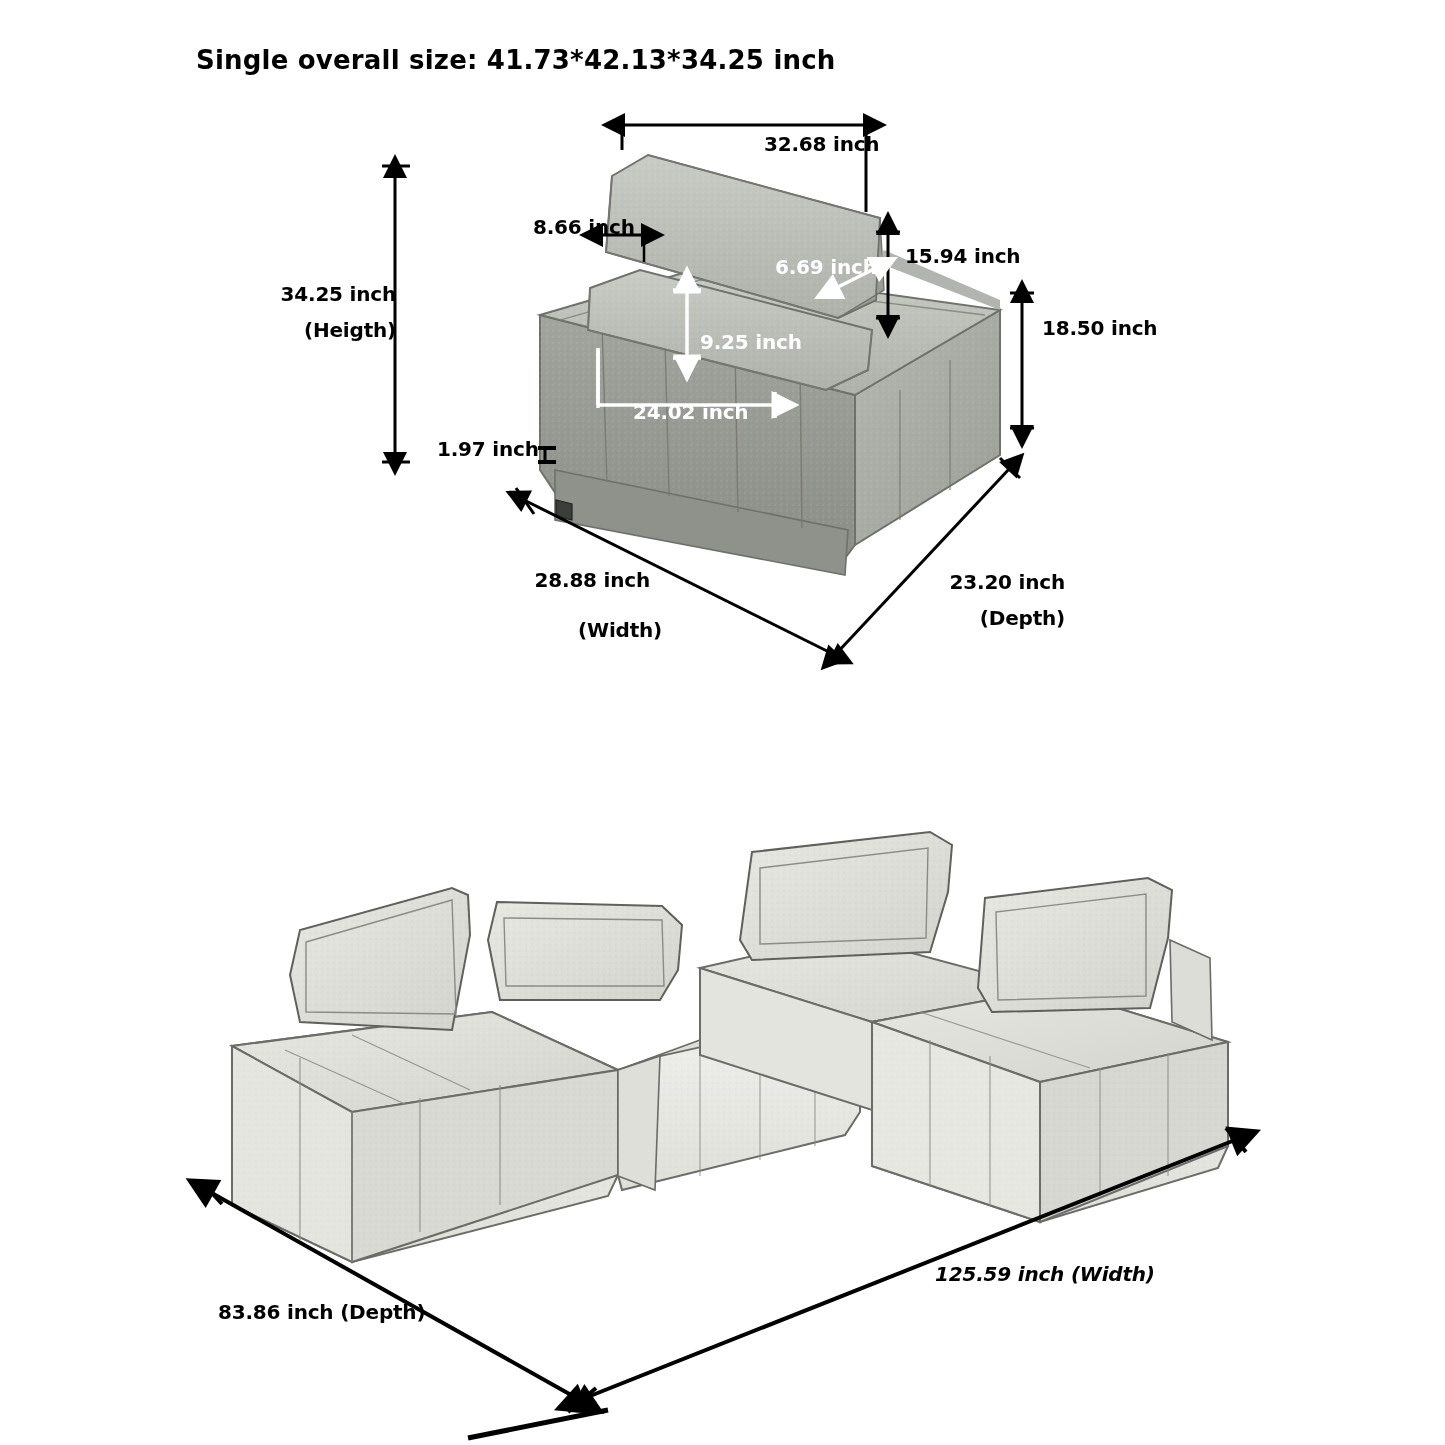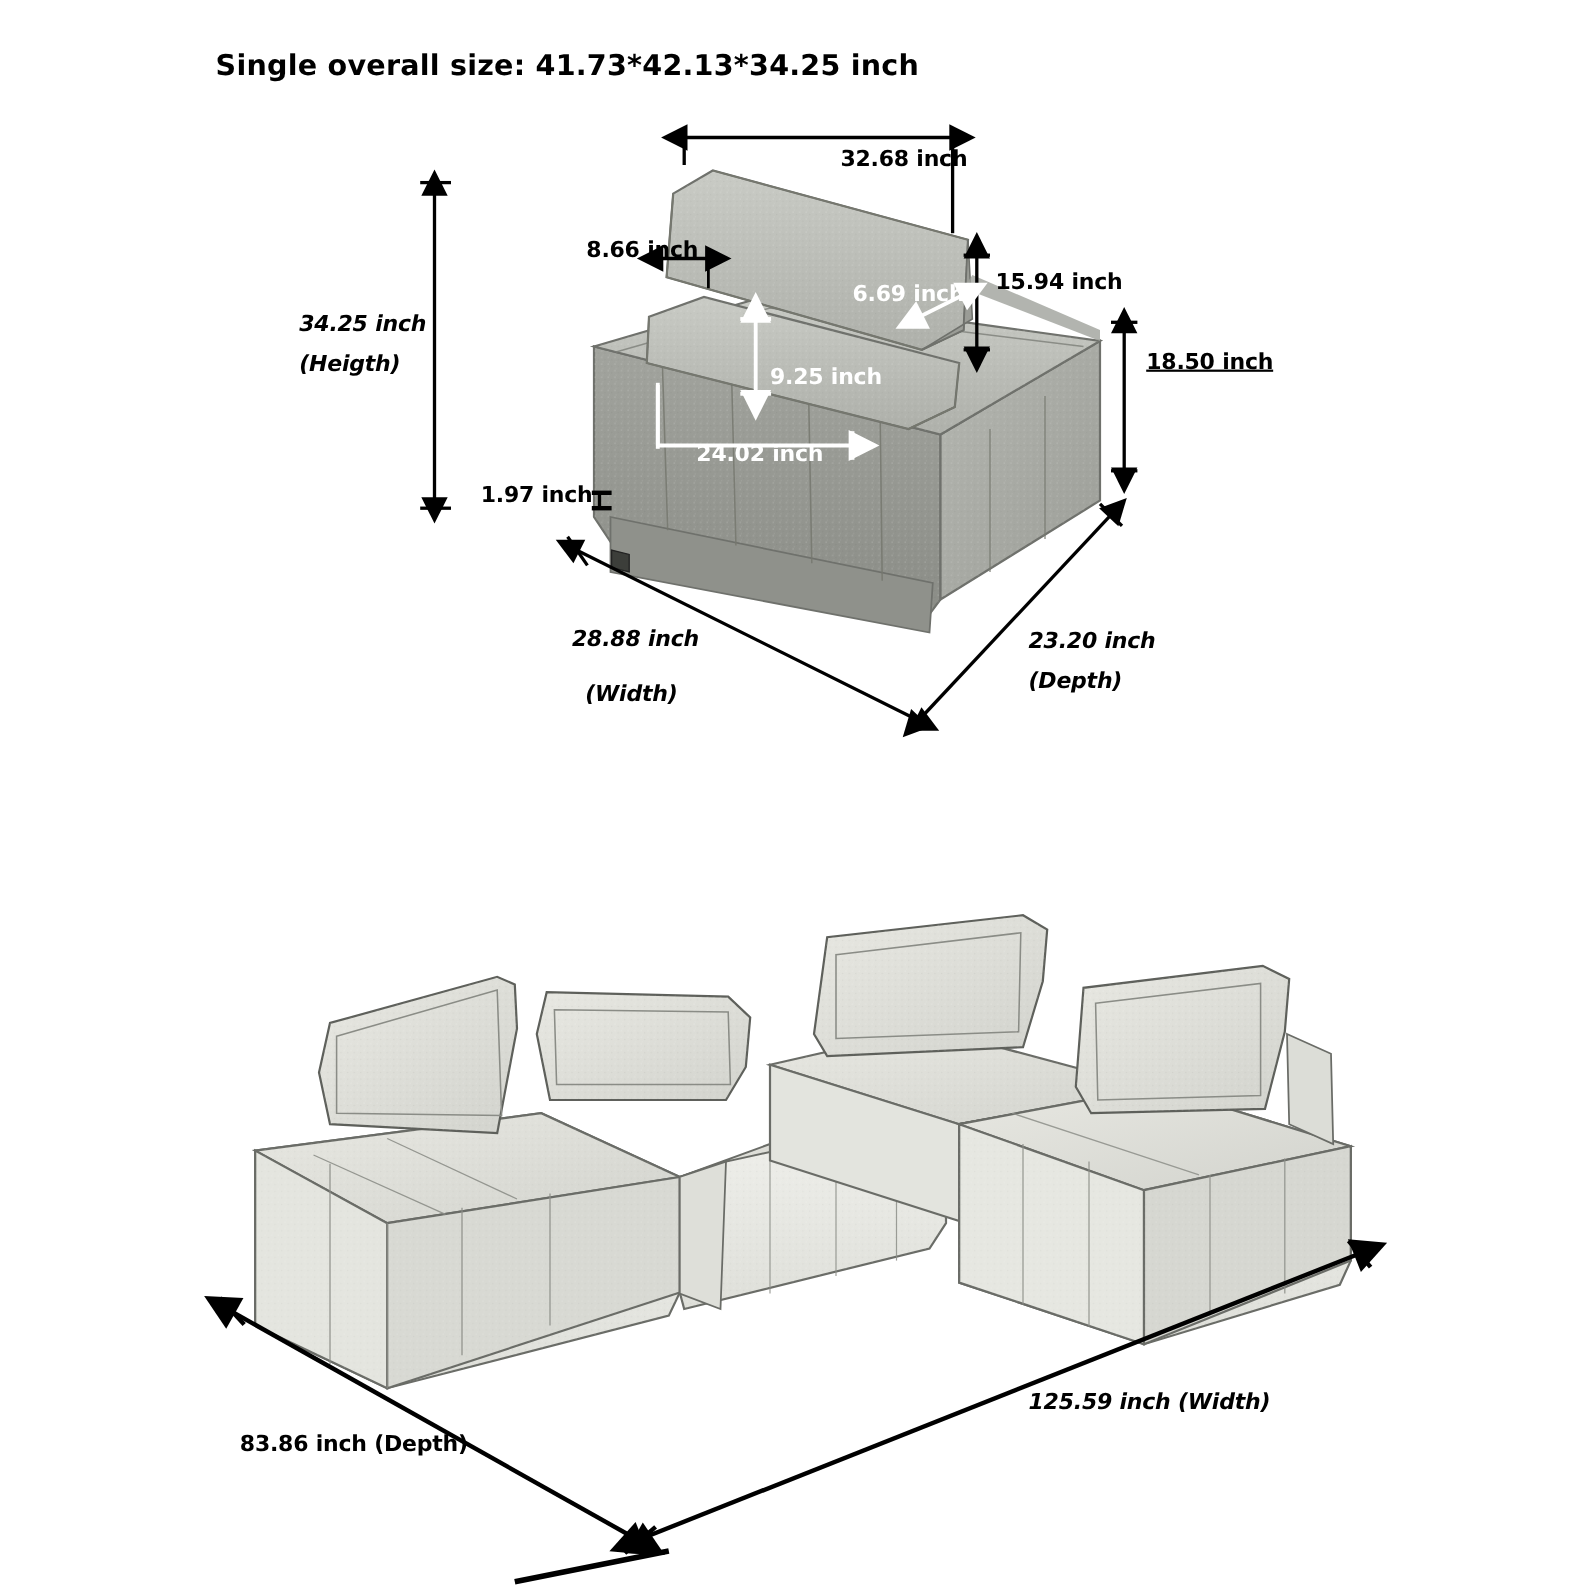--- a/index.html
+++ b/index.html
@@ -32,21 +32,21 @@
   #title-four   { left: 196px; top: 748px; }
 
   .dim-label {
     position: absolute;
     font-size: 20px;
     font-weight: bold;
     white-space: nowrap;
     letter-spacing: -0.2px;
   }
   .dim-label.white { color: #ffffff; }
-  .dim-label.center { text-align: left; font-style: italic; }
+  .dim-label.center { text-align: right; }
 
   svg.overlay {
     position: absolute;
     left: 0; top: 0;
     width: 1445px;
     height: 1445px;
     pointer-events: none;
   }
 </style>
 </head>
@@ -276,21 +276,21 @@
   <div class="dim-label" id="l-3268" style="left:740px; top:132px;margin-left:24px;">32.68 inch</div>
 
   <div class="dim-label" id="l-866" style="left:533px; top:215px;">8.66 inch</div>
 
   <div class="dim-label white" id="l-669" style="left:775px; top:255px;">6.69 inch</div>
 
   <div class="dim-label" id="l-1594" style="left:905px; top:244px;">15.94 inch</div>
 
   <div class="dim-label white" id="l-925" style="left:700px; top:330px;text-align:right;">9.25 inch</div>
 
-  <div class="dim-label" id="l-1850" style="left:1042px; top:316px;text-decoration:underline;">18.50 inch</div>
+  <div class="dim-label" id="l-1850" style="left:1042px; top:316px;">18.50 inch</div>
 
   <div class="dim-label white" id="l-2402" style="left:633px; top:400px;">24.02 inch</div>
 
   <div class="dim-label" id="l-197" style="left:437px; top:437px;">1.97 inch</div>
 
   <div class="dim-label center" id="l-h1" style="left:272px; top:282px; width:124px;">34.25 inch</div>
   <div class="dim-label center" id="l-h2" style="left:272px; top:318px; width:124px;">(Heigth)</div>
 
   <div class="dim-label center" id="l-w1" style="left:520px; top:568px; width:130px;">28.88 inch</div>
   <div class="dim-label center" id="l-w2" style="left:532px; top:604px; width:130px;margin-top:14px;">(Width)</div>

